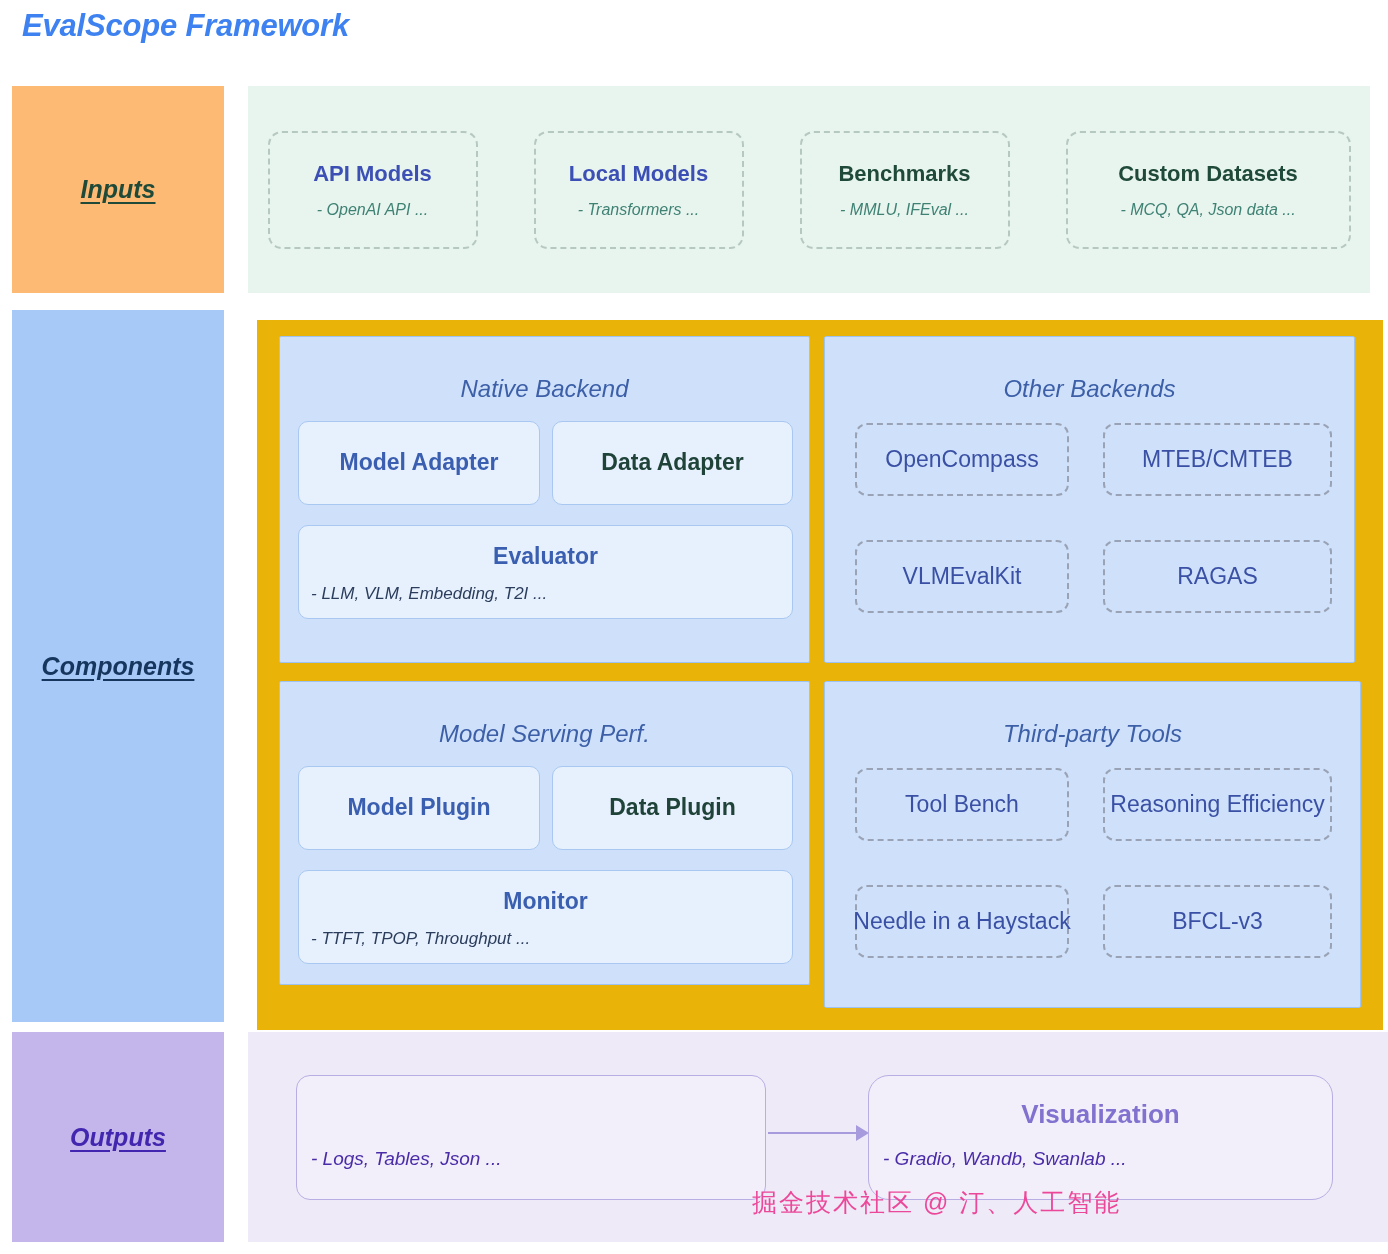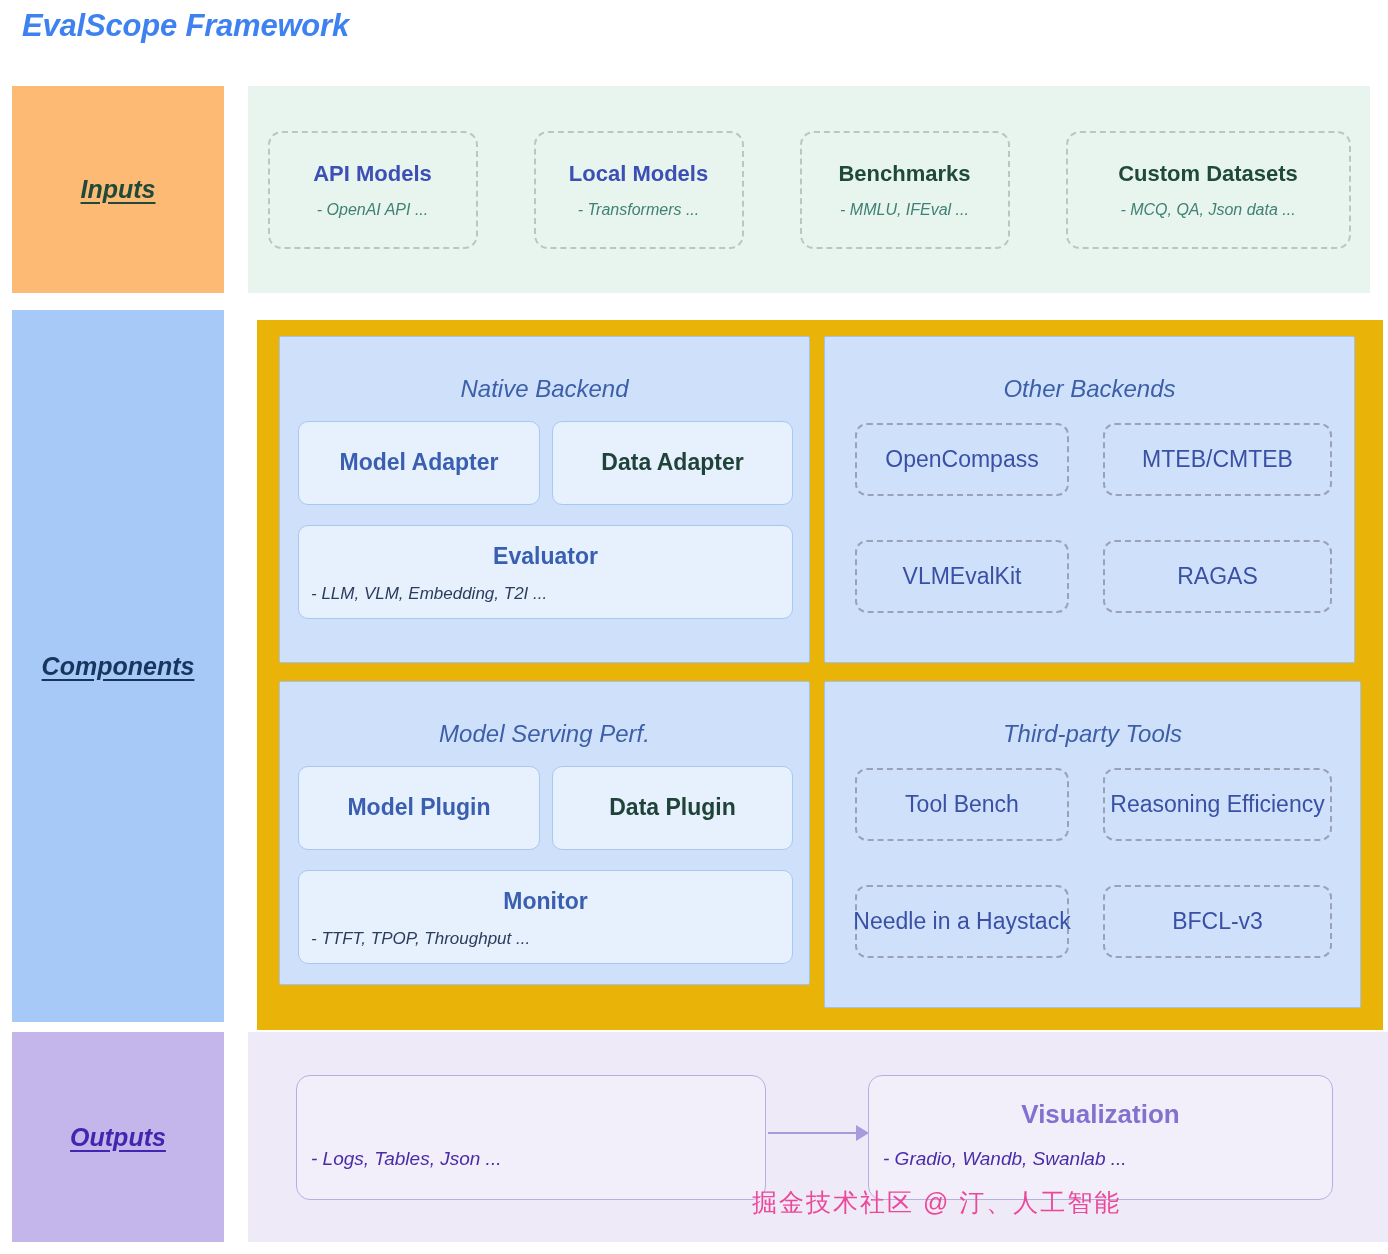--- a/index.html
+++ b/index.html
@@ -202,21 +202,21 @@
   .output-card .oc-sub {
     position: absolute;
     left: 14px;
     top: 72px;
     font-size: 19px;
     font-style: italic;
     color: #4a2ca8;
     white-space: nowrap;
   }
   #out-report { left: 48px;  top: 43px; width: 470px; height: 125px; }
-  #out-visual { left: 620px; top: 43px; width: 465px; height: 125px; }
+  #out-visual { left: 620px; top: 43px; width: 465px; height: 125px; border-radius: 21px; }
 
   .arrow-line {
     position: absolute;
     left: 520px;
     top: 100px;
     width: 92px;
     height: 2px;
     background: #a79add;
   }
   .arrow-head {

